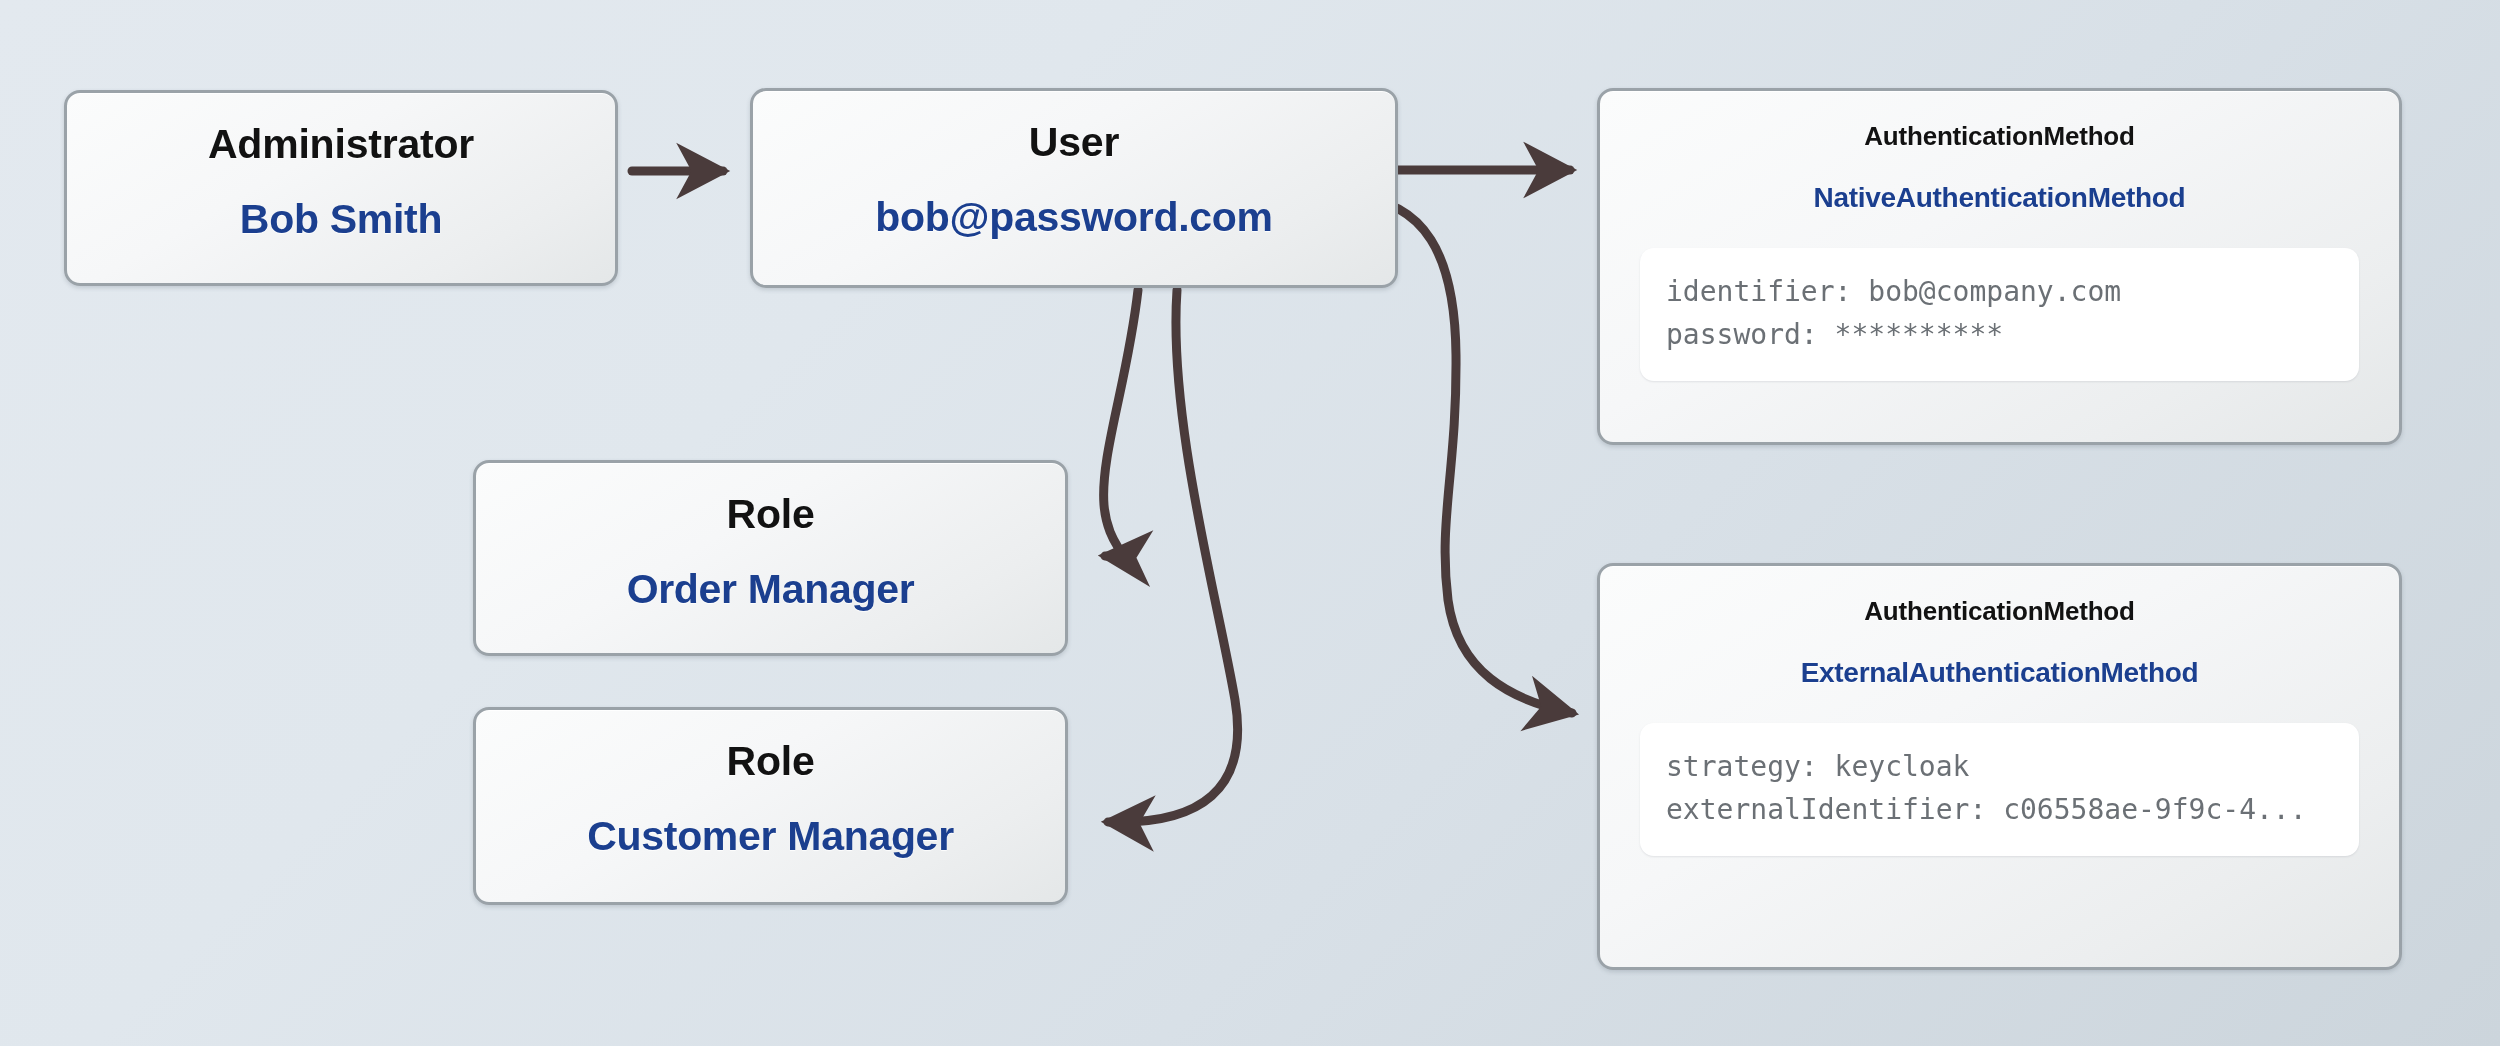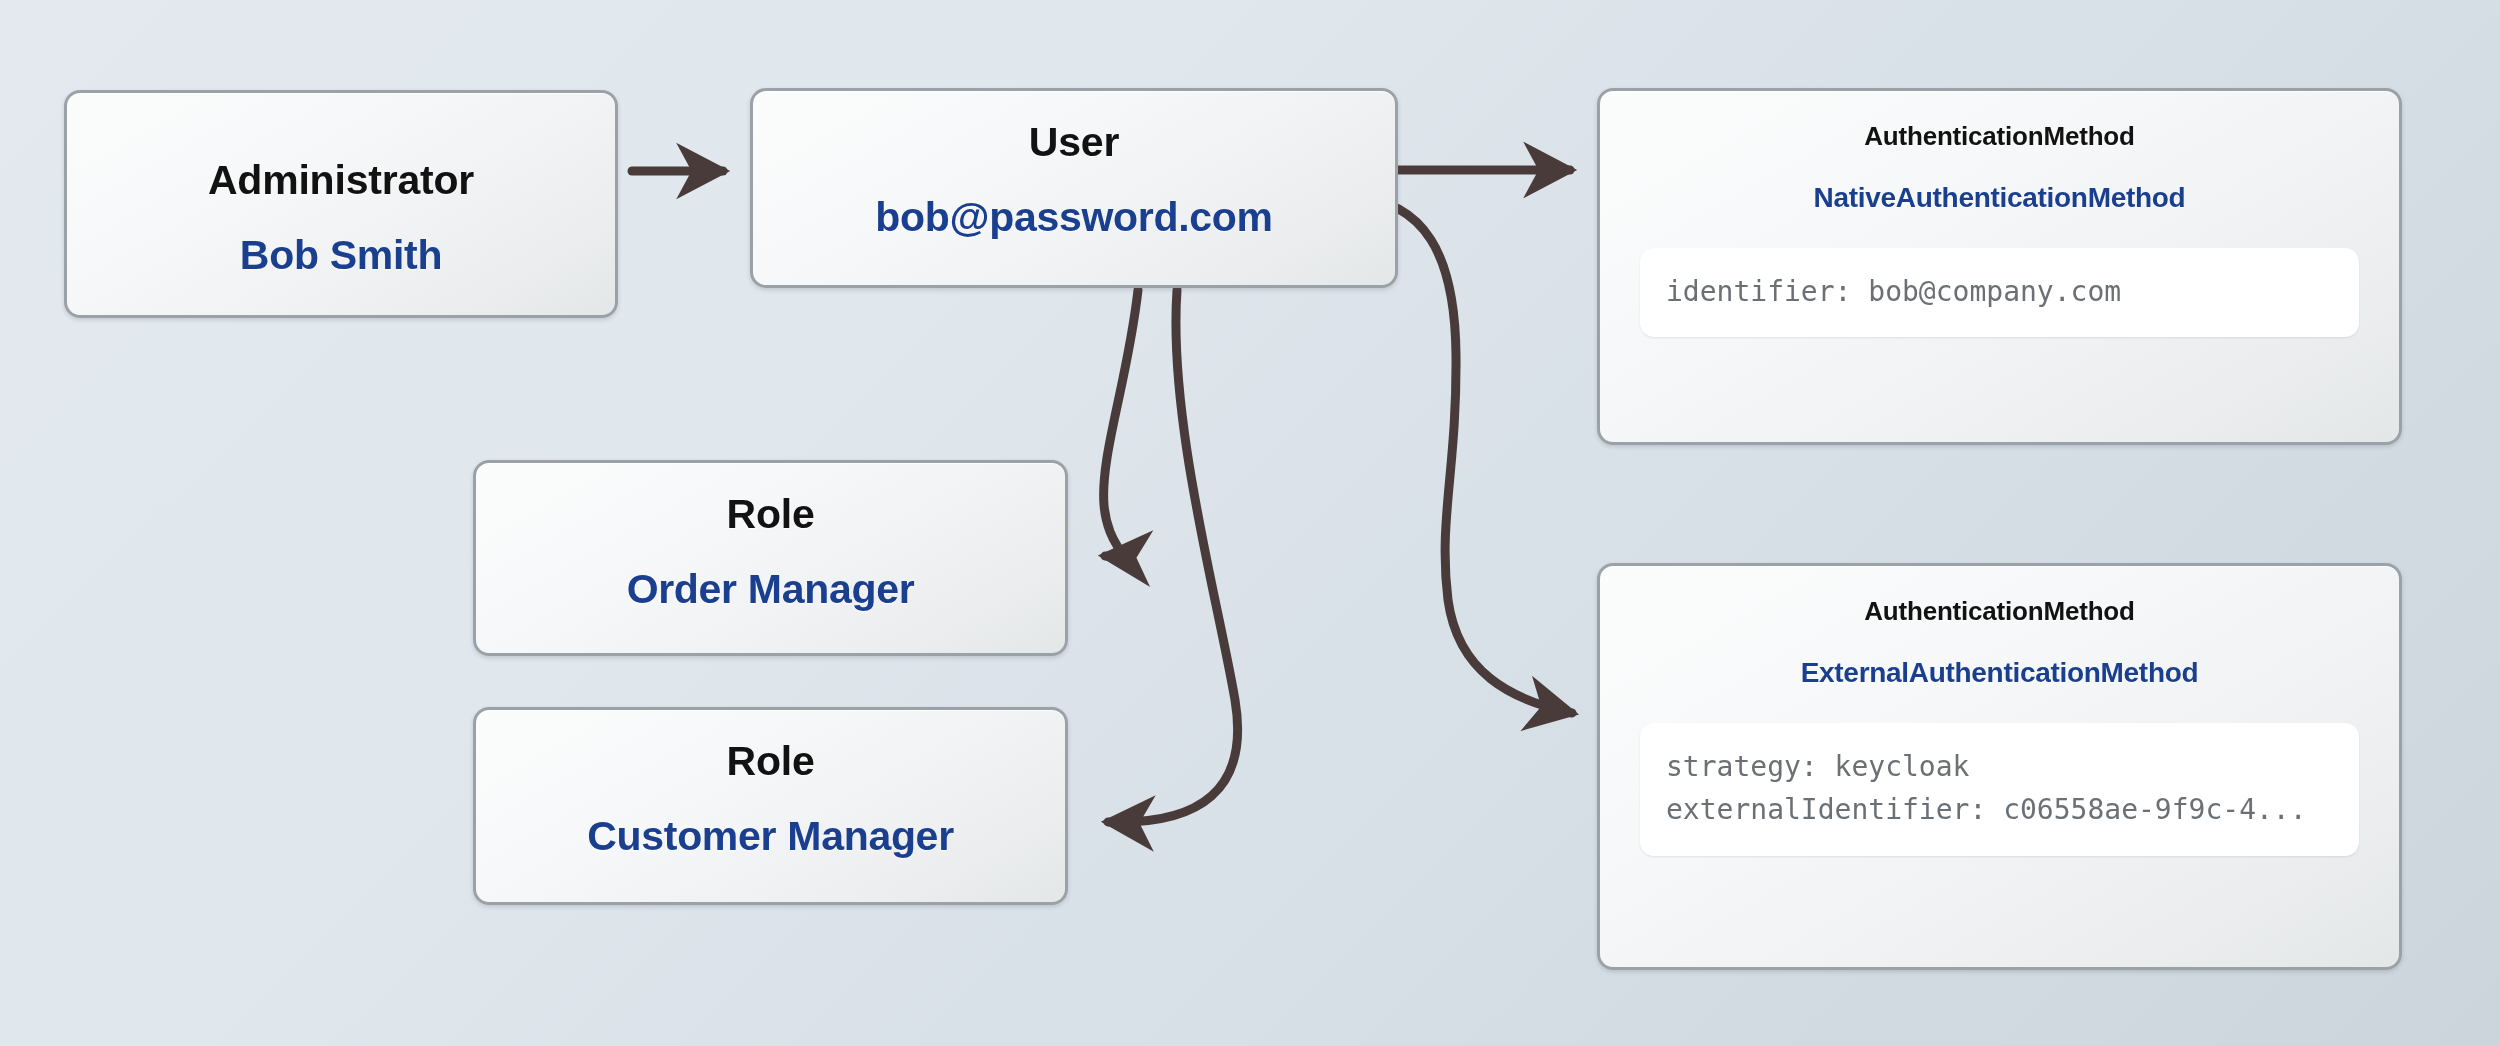--- a/index.html
+++ b/index.html
@@ -65,21 +65,21 @@
   }
   .detail-line {
     font-family: "DejaVu Sans Mono", "Liberation Mono", monospace;
     font-size: 28px;
     color: #6b7075;
     line-height: 1.55;
     white-space: pre;
   }
 
   
-  #node-administrator { left: 64px;   top: 90px;  width: 554px; height: 228px; justify-content: center; }
+  #node-administrator { left: 64px;   top: 90px;  width: 554px; height: 196px; }
   #node-user          { left: 750px;  top: 88px;  width: 648px; height: 200px; }
   #node-role-order    { left: 473px;  top: 460px; width: 595px; height: 196px; }
   #node-role-customer { left: 473px;  top: 707px; width: 595px; height: 198px; }
   #node-auth-native   { left: 1597px; top: 88px;  width: 805px; height: 357px; }
   #node-auth-external { left: 1597px; top: 563px; width: 805px; height: 407px; }
 
   
   #edges {
     position: absolute;
     left: 0; top: 0;
@@ -136,20 +136,21 @@
   <div class="node simple" id="node-role-customer">
     <div class="node-type">Role</div>
     <div class="node-name">Customer Manager</div>
   </div>
 
   <div class="node detail" id="node-auth-native">
     <div class="node-type">AuthenticationMethod</div>
     <div class="node-name">NativeAuthenticationMethod</div>
     <div class="detail-box">
       <div class="detail-line">identifier: bob@company.com</div>
+      <div class="detail-line">password: **********</div>
     </div>
   </div>
 
   <div class="node detail" id="node-auth-external">
     <div class="node-type">AuthenticationMethod</div>
     <div class="node-name">ExternalAuthenticationMethod</div>
     <div class="detail-box">
       <div class="detail-line">strategy: keycloak</div>
       <div class="detail-line">externalIdentifier: c06558ae-9f9c-4...</div>
     </div>

